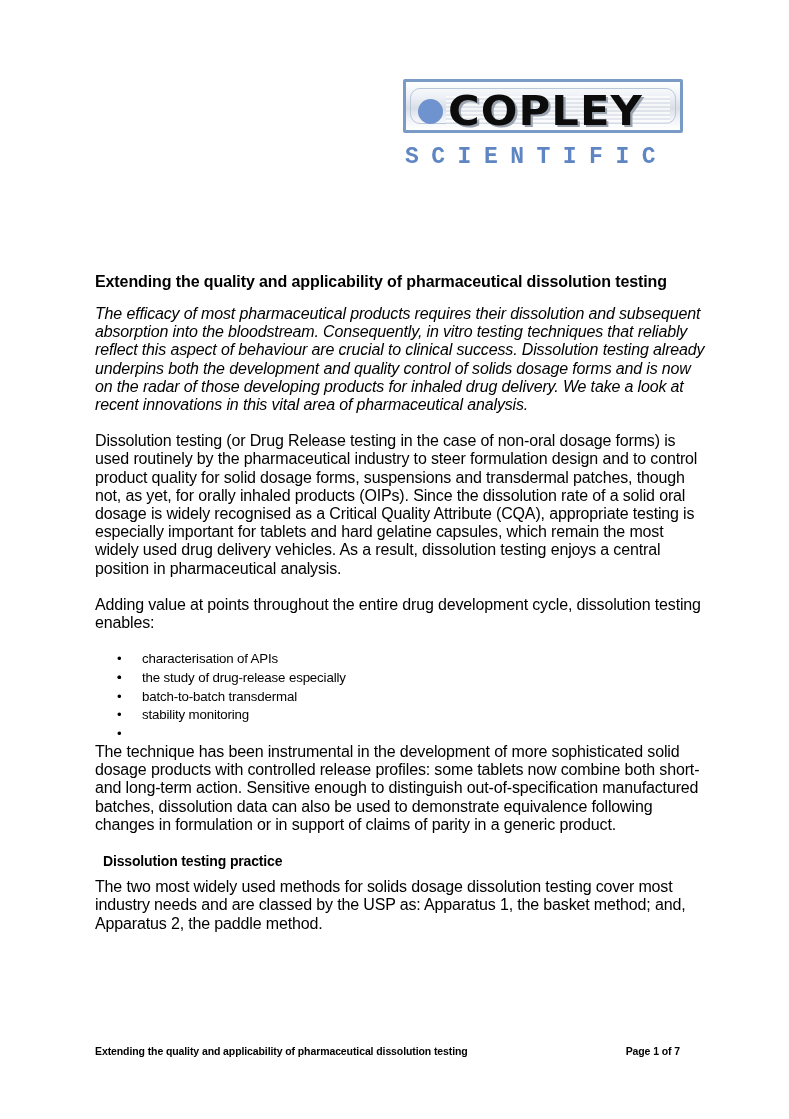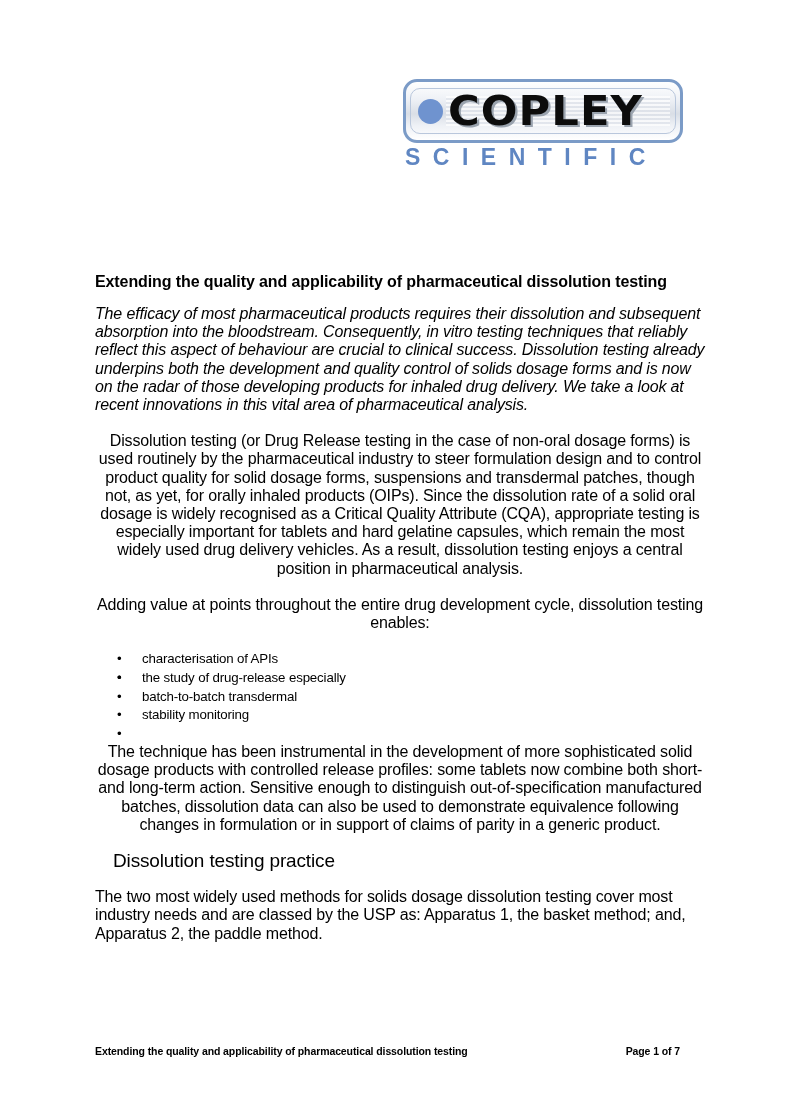--- a/index.html
+++ b/index.html
@@ -2,46 +2,46 @@
 <html><head>
   <meta charset="utf-8">
   <style>
     html, body { margin: 0; padding: 0; background: #ffffff; }
     body { width: 789px; height: 1119px; position: relative; overflow: hidden;
            font-family: "Liberation Sans", sans-serif; color: #000; }
     .page { position: absolute; left: 0; top: 0; width: 789px; height: 1119px; background: #fff; }
 
     
     .logo { position: absolute; left: 403px; top: 79px; width: 282px; height: 92px; }
-    .logo-box { position: absolute; left: 0; top: 0; width: 280px; height: 64px;
-                border: 3px solid #7b9bc7; border-radius: 14px; box-sizing: border-box;
+    .logo-box { position: absolute; left: 0; top: 0; width: 280px; height: 54px;
+                border: 3px solid #7b9bc7; border-radius: 2px; box-sizing: border-box;
                 background: linear-gradient(#ffffff 0%, #eef1f6 30%, #d9dee6 55%, #eef1f6 75%, #ffffff 100%); }
     .logo-box::before { content: ""; position: absolute; left: 4px; right: 4px; top: 6px; bottom: 6px;
                 border: 1px solid #b9c7dc; border-radius: 10px; }
     .logo-stripes { position: absolute; left: 40px; right: 10px; top: 14px; height: 30px;
                 background: repeating-linear-gradient(#ffffff 0px, #ffffff 2px, #dfe3ea 2px, #dfe3ea 4px); opacity: 0.7; }
     .logo-dot { position: absolute; left: 12px; top: 17px; width: 25px; height: 25px; border-radius: 50%;
                 background: #6f93cf; }
     .logo-word { position: absolute; left: 42px; top: 8px; font-family: "DejaVu Sans", sans-serif;
                 font-weight: bold; font-size: 40px; line-height: 42px; letter-spacing: 1px; color: #0c0c0c;
                 text-shadow: 2px 2px 0 #9aa3ae; transform: scaleX(1.08); transform-origin: left center; }
-    .logo-sub { position: absolute; left: 2px; top: 66px; width: 282px; font-family: Liberation Sans, sans-serif;
+    .logo-sub { position: absolute; left: 2px; top: 66px; width: 282px; font-family: Liberation Mono, monospace;
                 font-weight: bold; font-size: 23px; line-height: 24px; letter-spacing: 12.5px; color: #5f86c2; }
 
     
     .content { position: absolute; left: 95px; top: 271px; width: 610px; }
     .title { font-family: "Liberation Sans", sans-serif; font-weight: bold; font-size: 16px;
              line-height: 22px; margin: 0 0 12px 0; letter-spacing: -0.1px; }
     .p { font-size: 16px; line-height: 18.2px; margin: 0; letter-spacing: -0.15px; }
     .intro { font-style: italic; margin-bottom: 18px; }
-    .gap { margin-bottom: 18px; text-align: center; }
+    .gap { margin-bottom: 18px; }
     ul.bullets { list-style: none; margin: 0 0 18px 0; padding: 0; }
     ul.bullets li { position: relative; padding-left: 47px; font-size: 13.3px; line-height: 18.7px; letter-spacing: -0.15px; }
     ul.bullets li .bullet { position: absolute; left: 22px; top: 0; }
-    .subhead { font-weight: normal; font-size: 19px; line-height: 18.2px; margin: 18px; letter-spacing: -0.15px; }
+    .subhead { font-weight: bold; font-size: 14px; line-height: 18.2px; margin: 8px; letter-spacing: -0.15px; }
 
     
     .footer { position: absolute; left: 95px; top: 1043px; width: 585px; height: 18px;
               font-weight: bold; font-size: 10.5px; line-height: 16px; letter-spacing: -0.1px; }
     .footer .left { position: absolute; left: 0; top: 0; }
     .footer .right { position: absolute; right: 0; top: 0; }
   </style>
 </head>
 <body>
 

